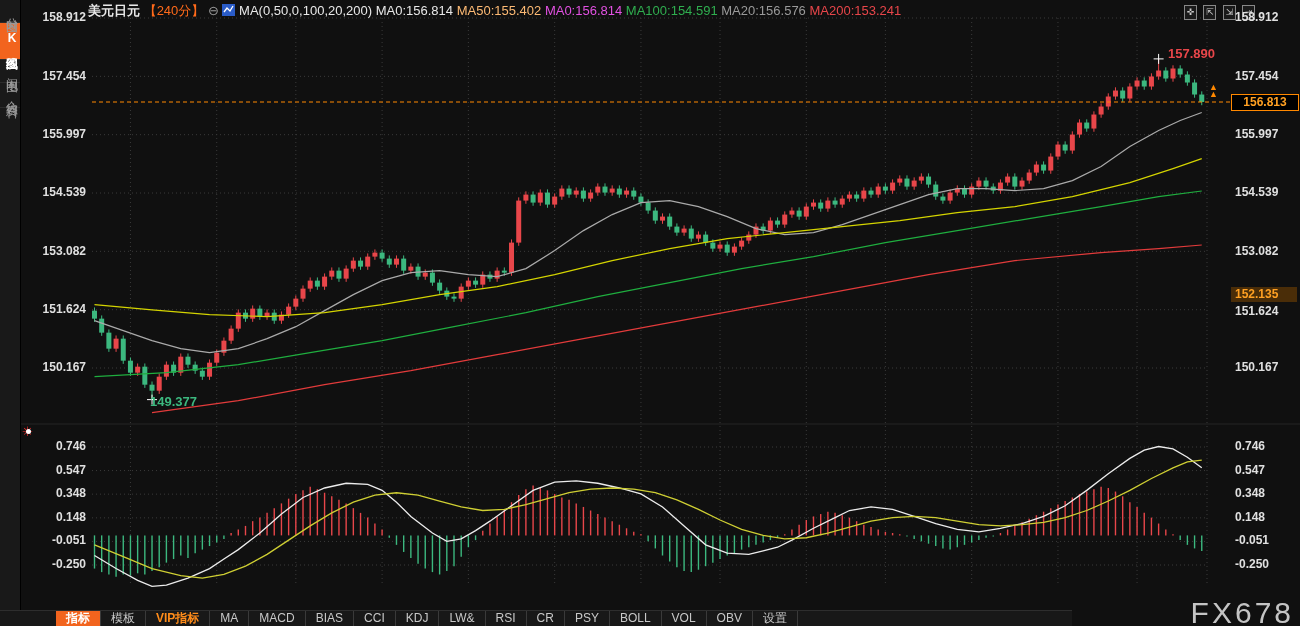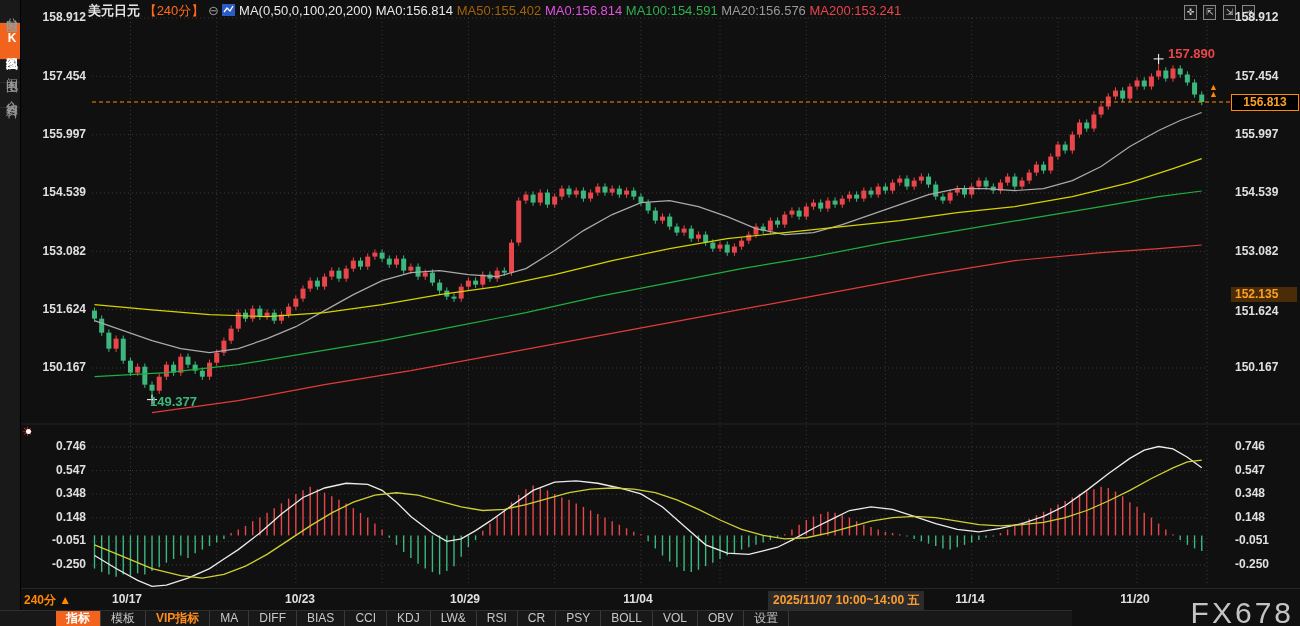--- a/index.html
+++ b/index.html
@@ -8,21 +8,21 @@
   #chart-svg{position:absolute;left:0;top:0;z-index:1;}
   .abs{position:absolute;z-index:3;}
   
   #sidebar{position:absolute;left:0;top:0;width:20px;height:626px;background:#191919;border-right:1px solid #000;z-index:4;}
   .side-item{writing-mode:vertical-rl;text-orientation:upright;letter-spacing:2px;font-size:12px;
     color:#9a9a9a;width:20px;text-align:center;padding:8px 0;border-bottom:1px solid #2b2b2b;cursor:pointer;}
   .side-item.active{background:#f2641e;color:#fff;font-weight:bold;}
   
   .hdr-txt{font-size:13px;white-space:nowrap;}
   .w{color:#e8e8e8;} .orange{color:#ff6a1a;} .gray{color:#9a9a9a;}
-  .yel{color:#a16207;} .mag{color:#e251e2;} .grn{color:#2fae4f;} .red{color:#e8464a;}
+  .yel{color:#fdba74;} .mag{color:#e251e2;} .grn{color:#2fae4f;} .red{color:#e8464a;}
   .axis-label{font-size:12px;font-weight:bold;color:#e0e0e0;width:66px;}
   .axis-left{text-align:right;}
   .axis-right{text-align:left;}
   .price-box{font-size:12px;font-weight:bold;color:#ffa022;background:#000;border:1px solid #ff8800;
     padding:0 4px;line-height:15px;}
   .price-box2{font-size:12px;font-weight:bold;color:#ffa022;background:#4a2d08;padding:0 4px;line-height:15px;width:58px;}
   .tool-icon{display:inline-block;width:11px;height:13px;border:1px solid #888;color:#ccc;font-size:9px;
     line-height:13px;text-align:center;margin-right:2px;background:#1a1a1a;cursor:pointer;}
   .annot{font-size:13px;font-weight:bold;}
   
@@ -619,37 +619,27 @@
   <div class="abs axis-label axis-left" style="left:20px;top:510px;">0.148</div>
   <div class="abs axis-label axis-left" style="left:20px;top:533px;">-0.051</div>
   <div class="abs axis-label axis-left" style="left:20px;top:557px;">-0.250</div>
   <div class="abs axis-label axis-right" style="left:1235px;top:439px;">0.746</div>
   <div class="abs axis-label axis-right" style="left:1235px;top:463px;">0.547</div>
   <div class="abs axis-label axis-right" style="left:1235px;top:486px;">0.348</div>
   <div class="abs axis-label axis-right" style="left:1235px;top:510px;">0.148</div>
   <div class="abs axis-label axis-right" style="left:1235px;top:533px;">-0.051</div>
   <div class="abs axis-label axis-right" style="left:1235px;top:557px;">-0.250</div>
 
-  <div id="time-row">
-    <span class="period-lbl">240分 ▲</span>
-    <span class="date-lbl" style="left:107px;">10/17</span>
-    <span class="date-lbl" style="left:280px;">10/23</span>
-    <span class="date-lbl" style="left:445px;">10/29</span>
-    <span class="date-lbl" style="left:618px;">11/04</span>
-    <span class="hl-date" style="left:748px;">2025/11/07 10:00~14:00 五</span>
-    <span class="date-lbl" style="left:950px;">11/14</span>
-    <span class="date-lbl" style="left:1115px;">11/20</span>
-  </div>
 
   <div id="toolbar">
     <span class="tab active">指标</span>
     <span class="tab">模板</span>
     <span class="tab vip">VIP指标</span>
     <span class="tab">MA</span>
-    <span class="tab">DIFF</span>
+    <span class="tab">MACD</span>
     <span class="tab">BIAS</span>
     <span class="tab">CCI</span>
     <span class="tab">KDJ</span>
     <span class="tab">LW&amp;</span>
     <span class="tab">RSI</span>
     <span class="tab">CR</span>
     <span class="tab">PSY</span>
     <span class="tab">BOLL</span>
     <span class="tab">VOL</span>
     <span class="tab">OBV</span>

